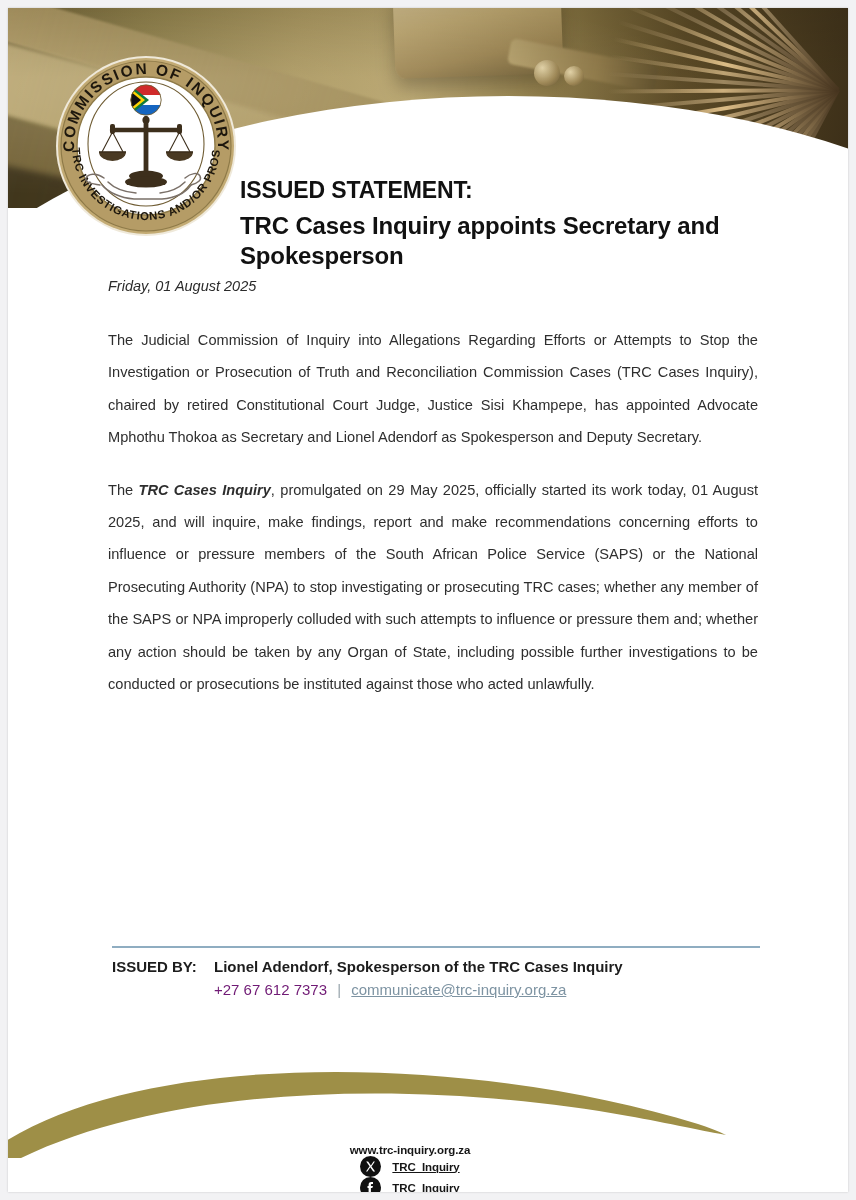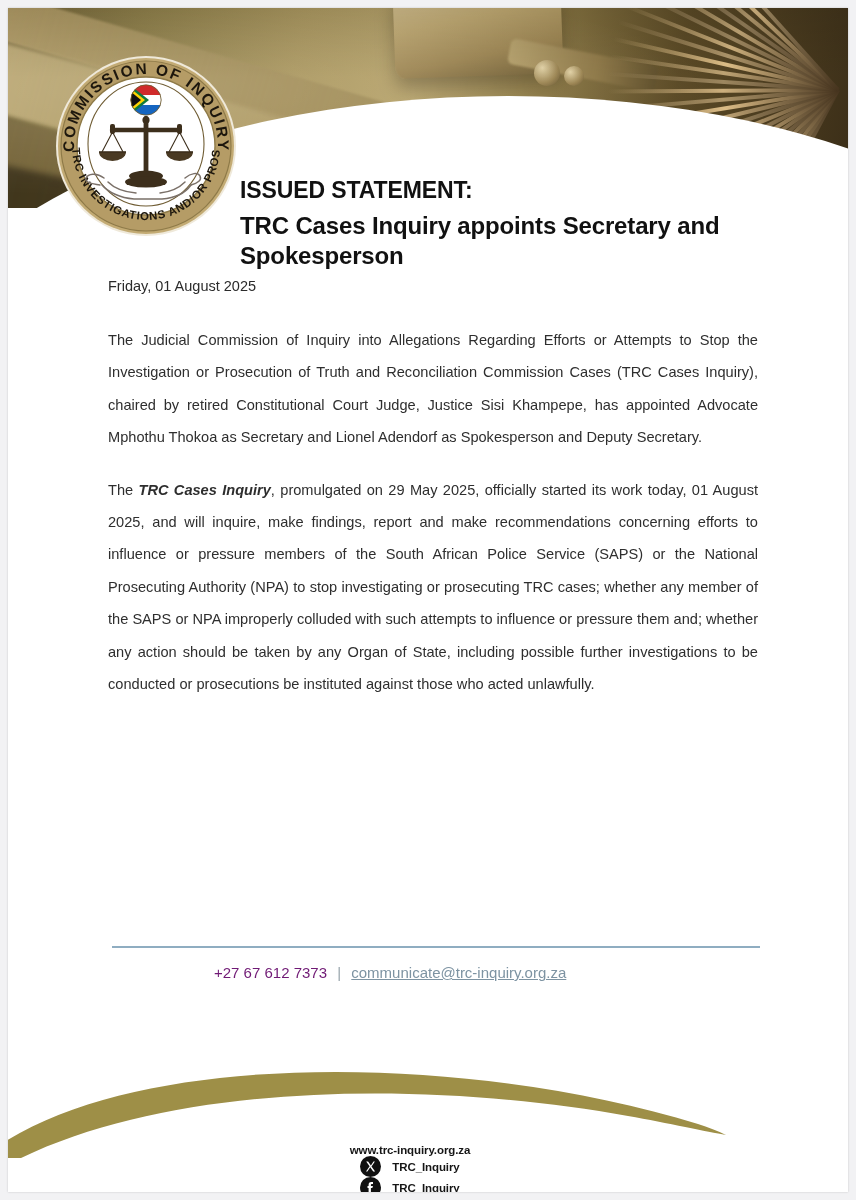--- a/index.html
+++ b/index.html
@@ -184,20 +184,21 @@
   }
 
   
   .body-area {
     position: absolute;
     left: 100px;
     top: 270px;
     width: 650px;
   }
   .datestamp {
+    font-style: italic;
     font-size: 14.5px;
     color: #2b2b2b;
     margin-bottom: 30px;
   }
   .para {
     font-size: 14.6px;
     line-height: 2.22;
     color: #2e2e2e;
     text-align: justify;
     margin-bottom: 20px;
@@ -285,20 +286,21 @@
     height: 21px;
     flex: 0 0 21px;
     margin-right: 11px;
   }
   .social-icon svg { display: block; }
   .social-label {
     font-size: 11.5px;
     font-weight: bold;
     color: #161616;
     letter-spacing: -0.1px;
+    text-decoration: underline;
   }
 </style>
 </head>
 <body>
 
 <div class="page-frame">
   <div class="page">
 
     <div class="banner">
       <div class="banner-photo">
@@ -428,20 +430,24 @@
     <div class="body-area">
       <div class="datestamp">Friday, 01 August 2025</div>
       <div id="paras">
           <div class="para"><span>The Judicial Commission of Inquiry into Allegations Regarding Efforts or Attempts to Stop the Investigation or Prosecution of Truth and Reconciliation Commission Cases (TRC Cases Inquiry), chaired by retired Constitutional Court Judge, Justice Sisi Khampepe, has appointed Advocate Mphothu Thokoa as Secretary and Lionel Adendorf as Spokesperson and Deputy Secretary.</span></div>
           <div class="para"><span>The </span><i>TRC Cases Inquiry</i><span>, promulgated on 29 May 2025, officially started its work today, 01 August 2025, and will inquire, make findings, report and make recommendations concerning efforts to influence or pressure members of the South African Police Service (SAPS) or the National Prosecuting Authority (NPA) to stop investigating or prosecuting TRC cases; whether any member of the SAPS or NPA improperly colluded with such attempts to influence or pressure them and; whether any action should be taken by any Organ of State, including possible further investigations to be conducted or prosecutions be instituted against those who acted unlawfully.</span></div>
         </div>
     </div>
 
     <div class="rule"></div>
     <div class="issued">
+      <div class="issued-row">
+        <span class="issued-label">ISSUED BY:</span>
+        <span class="issued-value">Lionel Adendorf, Spokesperson of the TRC Cases Inquiry</span>
+      </div>
       <div class="issued-row2">
         <span class="phone">+27 67 612 7373</span>
         <span class="sep">|</span>
         <a class="email" href="#">communicate@trc-inquiry.org.za</a>
       </div>
     </div>
 
     <div class="swoosh">
       <svg width="840" height="130" viewBox="0 0 840 130" aria-hidden="true">
         <path d="M -10 118 C 140 18 470 28 690 96 C 700 99 710 103 718 107

